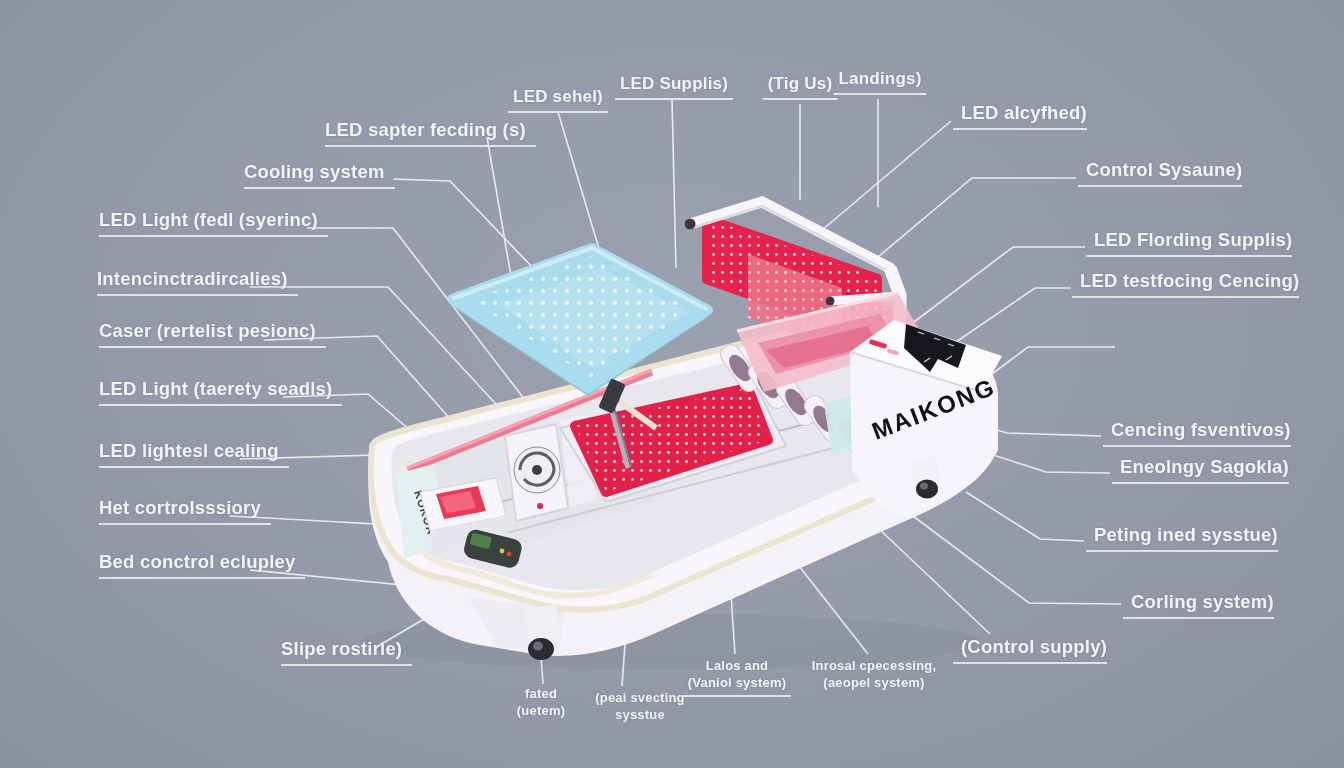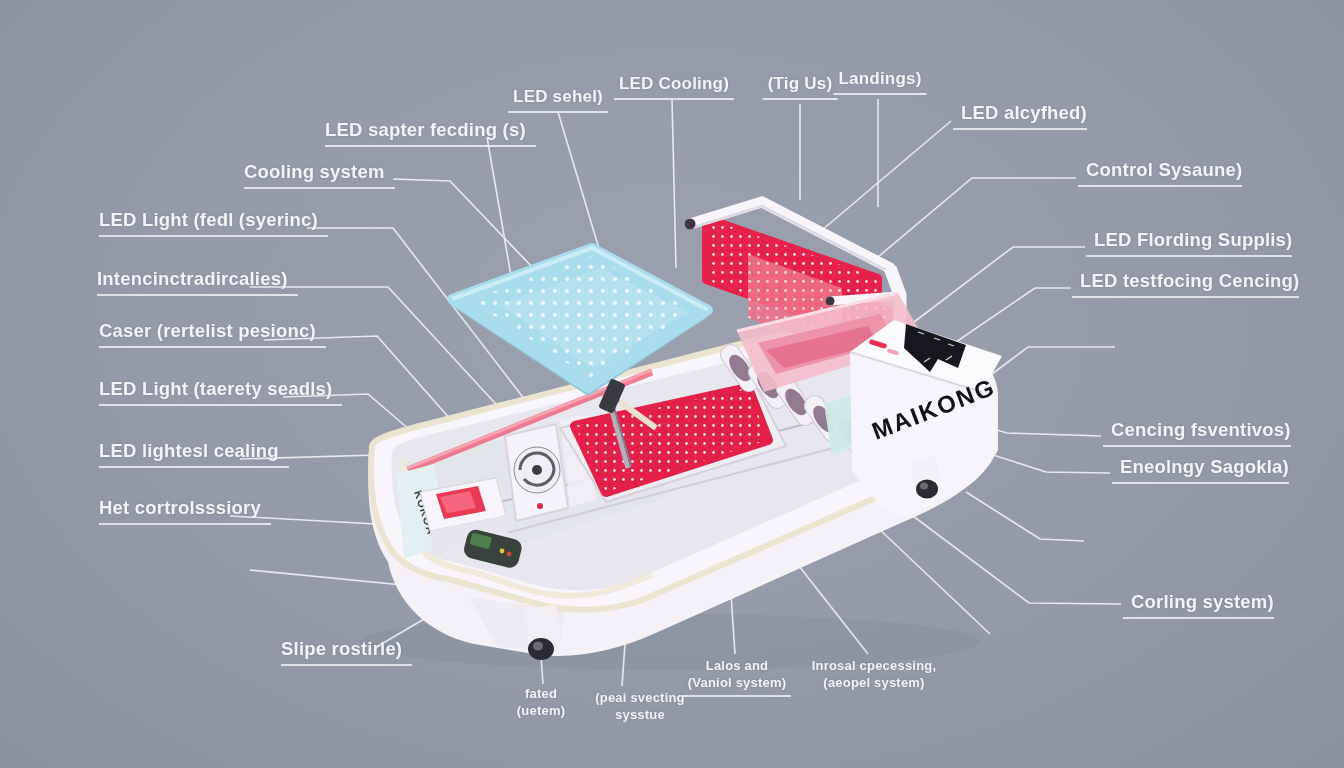--- a/index.html
+++ b/index.html
@@ -202,41 +202,44 @@
       <path d="M500,305 L600,268 L688,312 L592,368 Z" fill="#bfe6f2" opacity="0.55"></path>
       <path d="M470,300 L592,256 L692,310 L590,378 Z" fill="url(#dotC)"></path>
       <path d="M452,299 L592,248 L708,310" fill="none" stroke="#cfeef6" stroke-width="4" opacity="0.9"></path>
       <rect x="-8" y="-16" width="16" height="32" rx="3" transform="translate(612,396) rotate(24)" fill="#3a3a42"></rect>
       <line x1="620" y1="402" x2="656" y2="428" stroke="#e8e2d2" stroke-width="6"></line>
     </g>
   </g>
 </svg>
 
 <div class="lbl t17 ctr" style="left:558px;top:86px"><span class="u">LED sehel)</span></div>
-<div class="lbl t17 ctr" style="left:674px;top:73px"><span class="u">LED Cooling)</span></div>
+<div class="lbl t17 ctr" style="left:674px;top:73px"><span class="u">LED Supplis)</span></div>
 <div class="lbl t17 ctr" style="left:800px;top:73px"><span class="u">(Tig Us)</span></div>
 <div class="lbl t17 ctr" style="left:880px;top:68px"><span class="u">Landings)</span></div>
 
 <div class="lbl" style="left:325px;top:118px"><span class="u">LED sapter fecding (s)</span></div>
 <div class="lbl" style="left:244px;top:160px"><span class="u">Cooling system</span></div>
 <div class="lbl" style="left:99px;top:208px"><span class="u">LED Light (fedl (syerinc)</span></div>
 <div class="lbl" style="left:97px;top:267px"><span class="u">Intencinctradircalies)</span></div>
 <div class="lbl" style="left:99px;top:319px"><span class="u">Caser (rertelist pesionc)</span></div>
 <div class="lbl" style="left:99px;top:377px"><span class="u">LED Light (taerety seadls)</span></div>
 <div class="lbl" style="left:99px;top:439px"><span class="u">LED lightesl cealing</span></div>
 <div class="lbl" style="left:99px;top:496px"><span class="u">Het cortrolsssiory</span></div>
+<div class="lbl" style="left:99px;top:550px"><span class="u">Bed conctrol eclupley</span></div>
 <div class="lbl" style="left:281px;top:637px"><span class="u">Slipe rostirle)</span></div>
 
 <div class="lbl r" style="left:953px;top:101px"><span class="u">LED alcyfhed)</span></div>
 <div class="lbl r" style="left:1078px;top:158px"><span class="u">Control Sysaune)</span></div>
 <div class="lbl r" style="left:1086px;top:228px"><span class="u">LED Flording Supplis)</span></div>
 <div class="lbl r" style="left:1072px;top:269px"><span class="u">LED testfocing Cencing)</span></div>
 <div class="lbl r" style="left:1112px;top:455px"><span class="u">Eneolngy Sagokla)</span></div>
 <div class="lbl r" style="left:1103px;top:418px"><span class="u">Cencing fsventivos)</span></div>
+<div class="lbl r" style="left:1086px;top:523px"><span class="u">Peting ined sysstue)</span></div>
 <div class="lbl r" style="left:1123px;top:590px"><span class="u">Corling system)</span></div>
+<div class="lbl r" style="left:953px;top:635px"><span class="u">(Control supply)</span></div>
 
 <div class="lbl sm ctr" style="left:541px;top:686px">
   <span class="ln">fated</span>
       <span class="ln">(uetem)</span>
 </div>
 <div class="lbl sm ctr" style="left:640px;top:690px">
   <span class="ln">(peai svecting</span>
       <span class="ln">sysstue</span>
 </div>
 <div class="lbl sm ctr" style="left:737px;top:658px">

